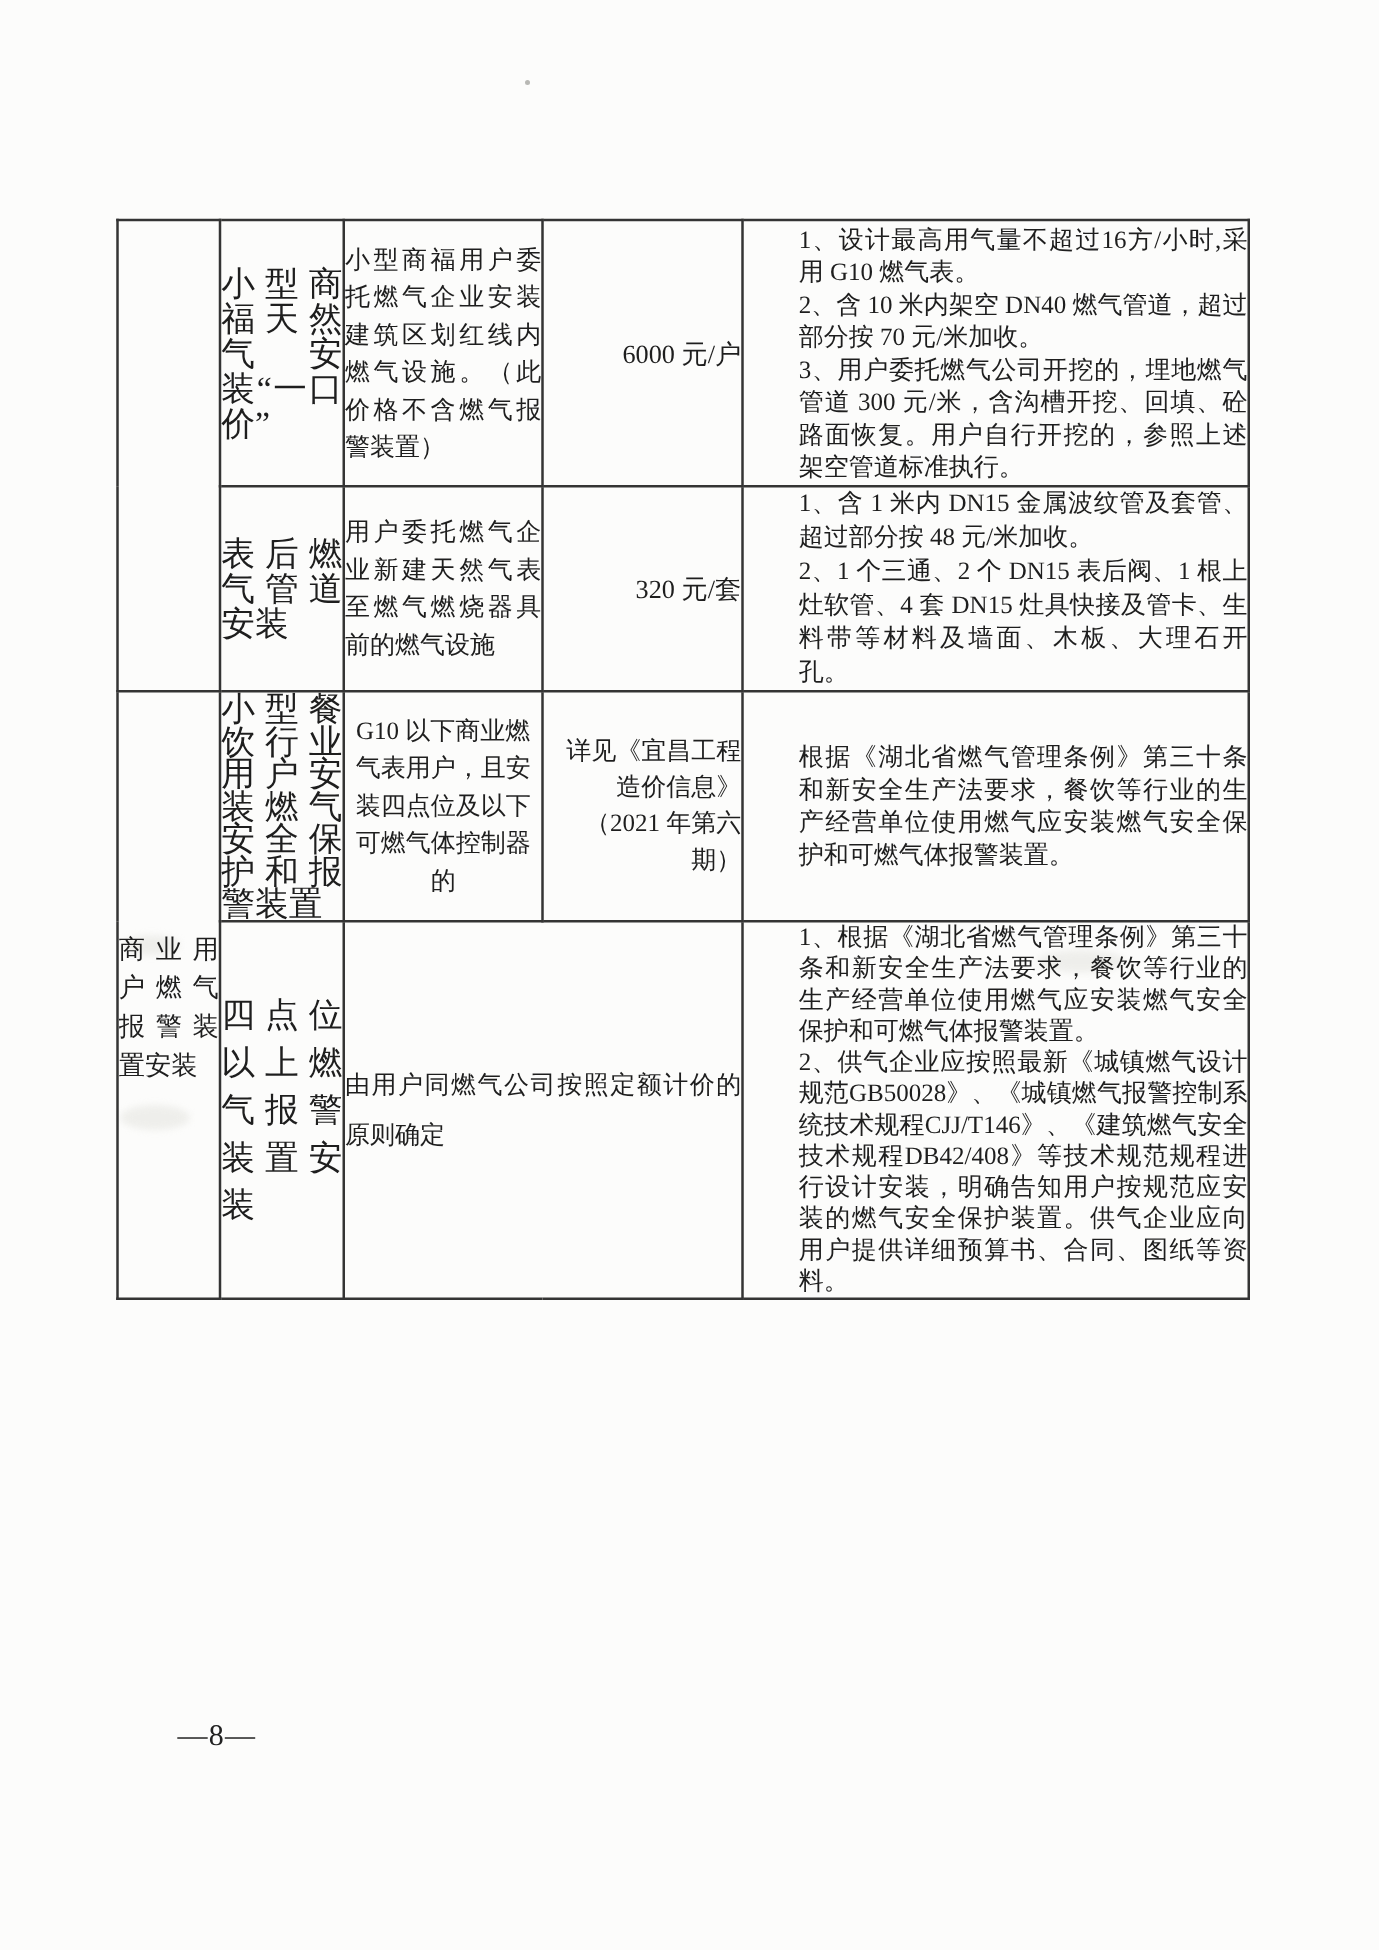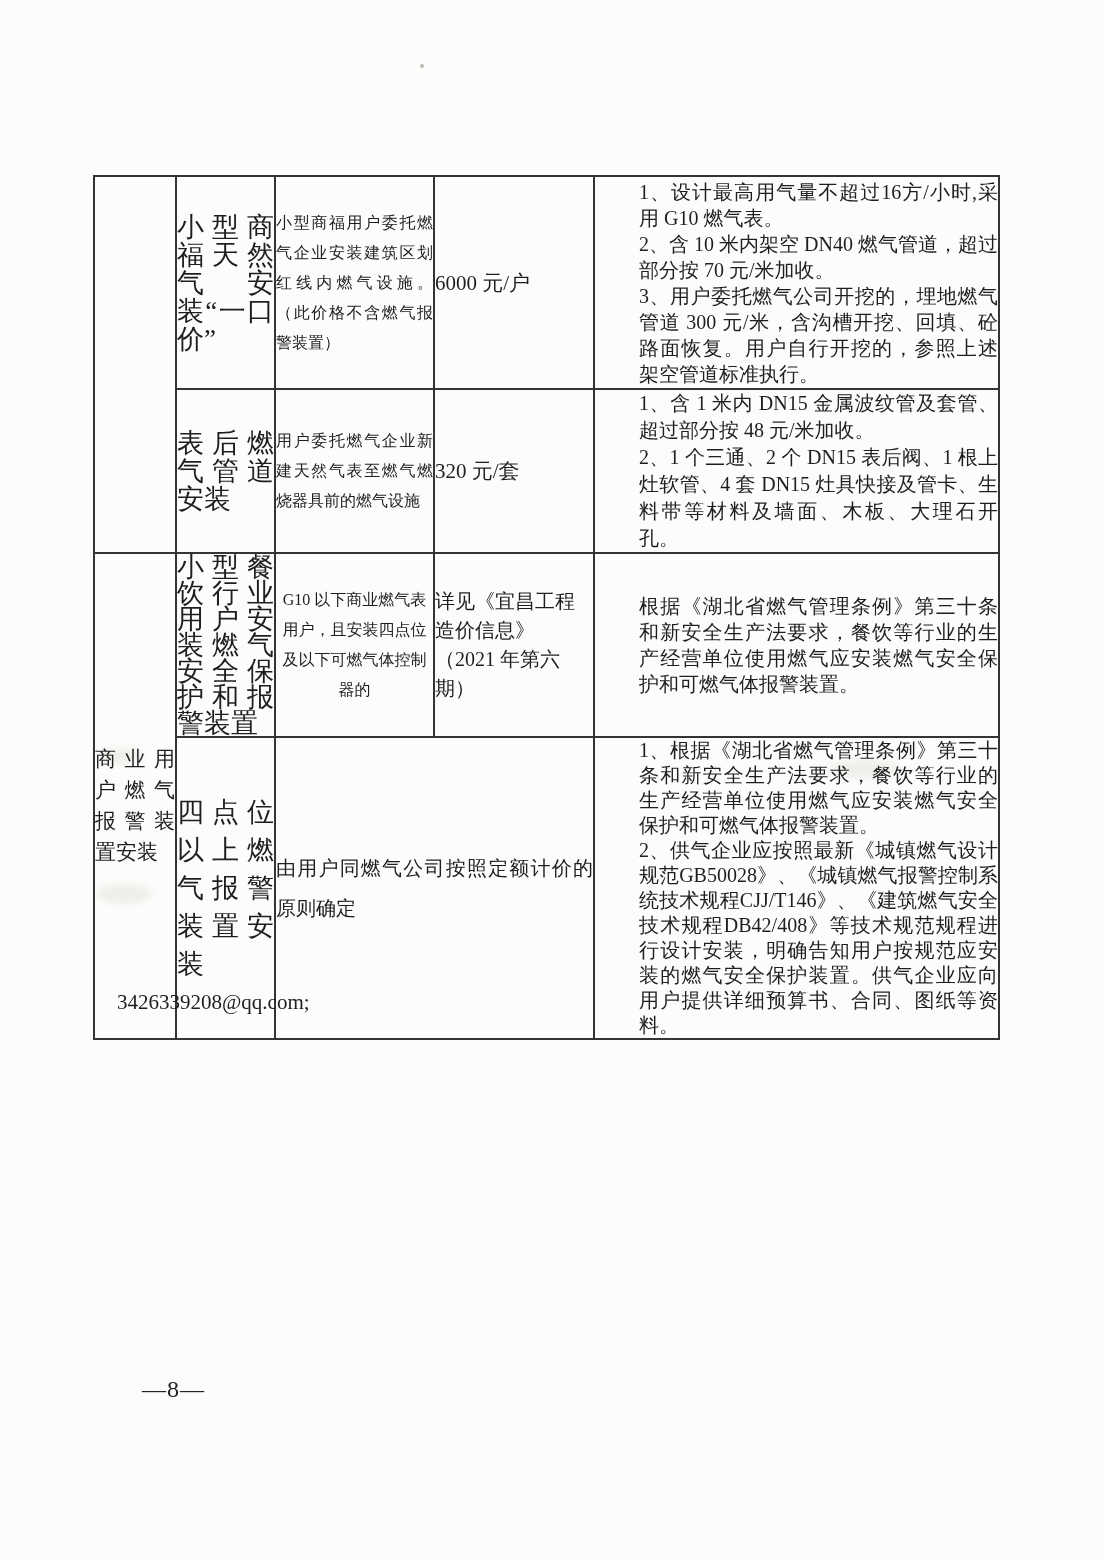--- a/index.html
+++ b/index.html
@@ -41,25 +41,25 @@
   .group-label { font-size: 21px; line-height: 31px; text-align: justify; margin-top: 20px; }
 
   
   .item-cell { padding: 0 6px; }
   .label { font-size: 27px; line-height: 28px; text-align: justify; }
   .r3 .label { line-height: 26px; }
   .r4 .label { line-height: 38px; }
 
   
   .scope-cell { padding: 0 8px; }
-  .scope-text { font-size: 16px; line-height: 30px; text-align: justify; }
+  .scope-text { font-size: 20px; line-height: 30px; text-align: justify; }
   .scope-text.centered { text-align: center; }
 
   
-  .price-cell { text-align: left; padding: 0 6px; }
+  .price-cell { text-align: right; padding: 0 6px; }
   .price-text { font-size: 21px; }
   .price-text.multi { font-size: 20px; line-height: 29px; }
 
   
   .merged-cell { padding: 0 10px; }
   .merged-text { font-size: 20px; line-height: 40px; text-align: justify; }
 
   
   .notes-cell { padding: 3px 8px 3px 10px; vertical-align: middle; }
   .notes-cell p { margin: 0; font-size: 20px; line-height: 26px; text-align: justify; padding-left: 44px; }
@@ -161,18 +161,17 @@
         </td>
         <td class="notes-cell">
           <p>1、根据《湖北省燃气管理条例》第三十条和新安全生产法要求，餐饮等行业的生产经营单位使用燃气应安装燃气安全保护和可燃气体报警装置。</p>
           <p>2、供气企业应按照最新《城镇燃气设计规范GB50028》、《城镇燃气报警控制系统技术规程CJJ/T146》、《建筑燃气安全技术规程DB42/408》等技术规范规程进行设计安装，明确告知用户按规范应安装的燃气安全保护装置。供气企业应向用户提供详细预算书、合同、图纸等资料。</p>
         </td>
       </tr>
     </tbody>
   </table>
 
   <div class="remarks">
-    <p class="flush">3426339208@qq.com;</p>
   </div>
 
   <div class="pageno">—8—</div>
 
 </div>
 
 </body></html>

